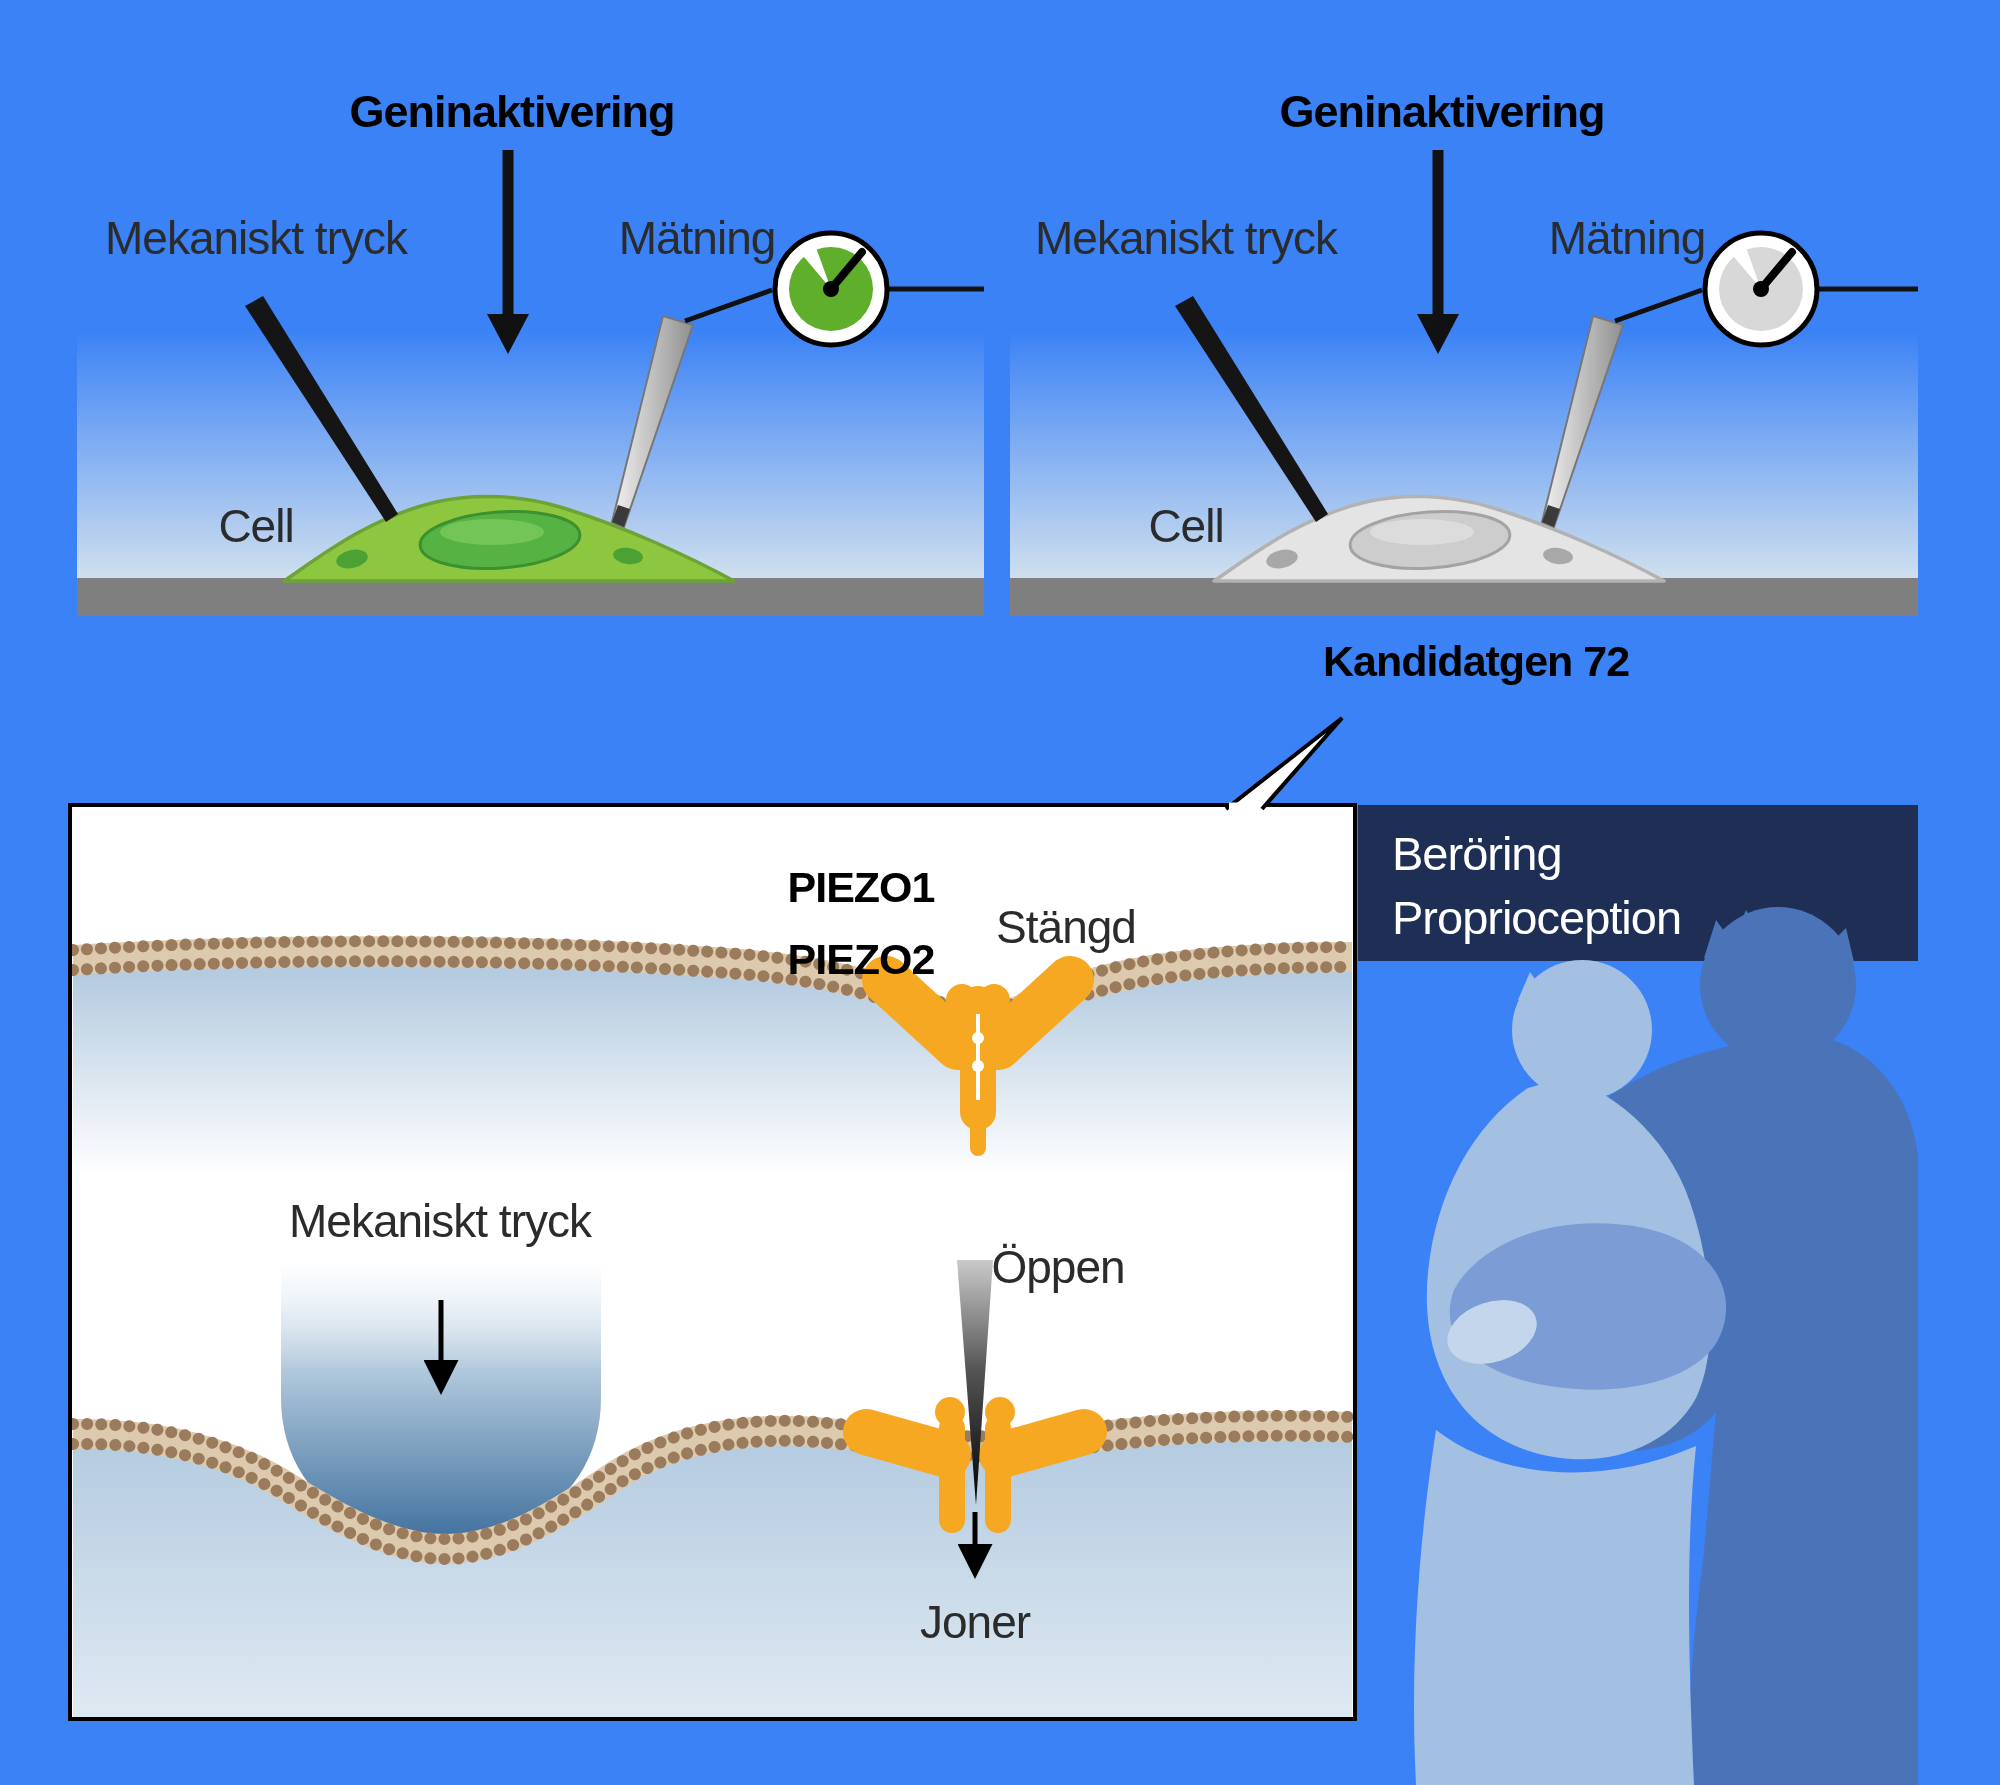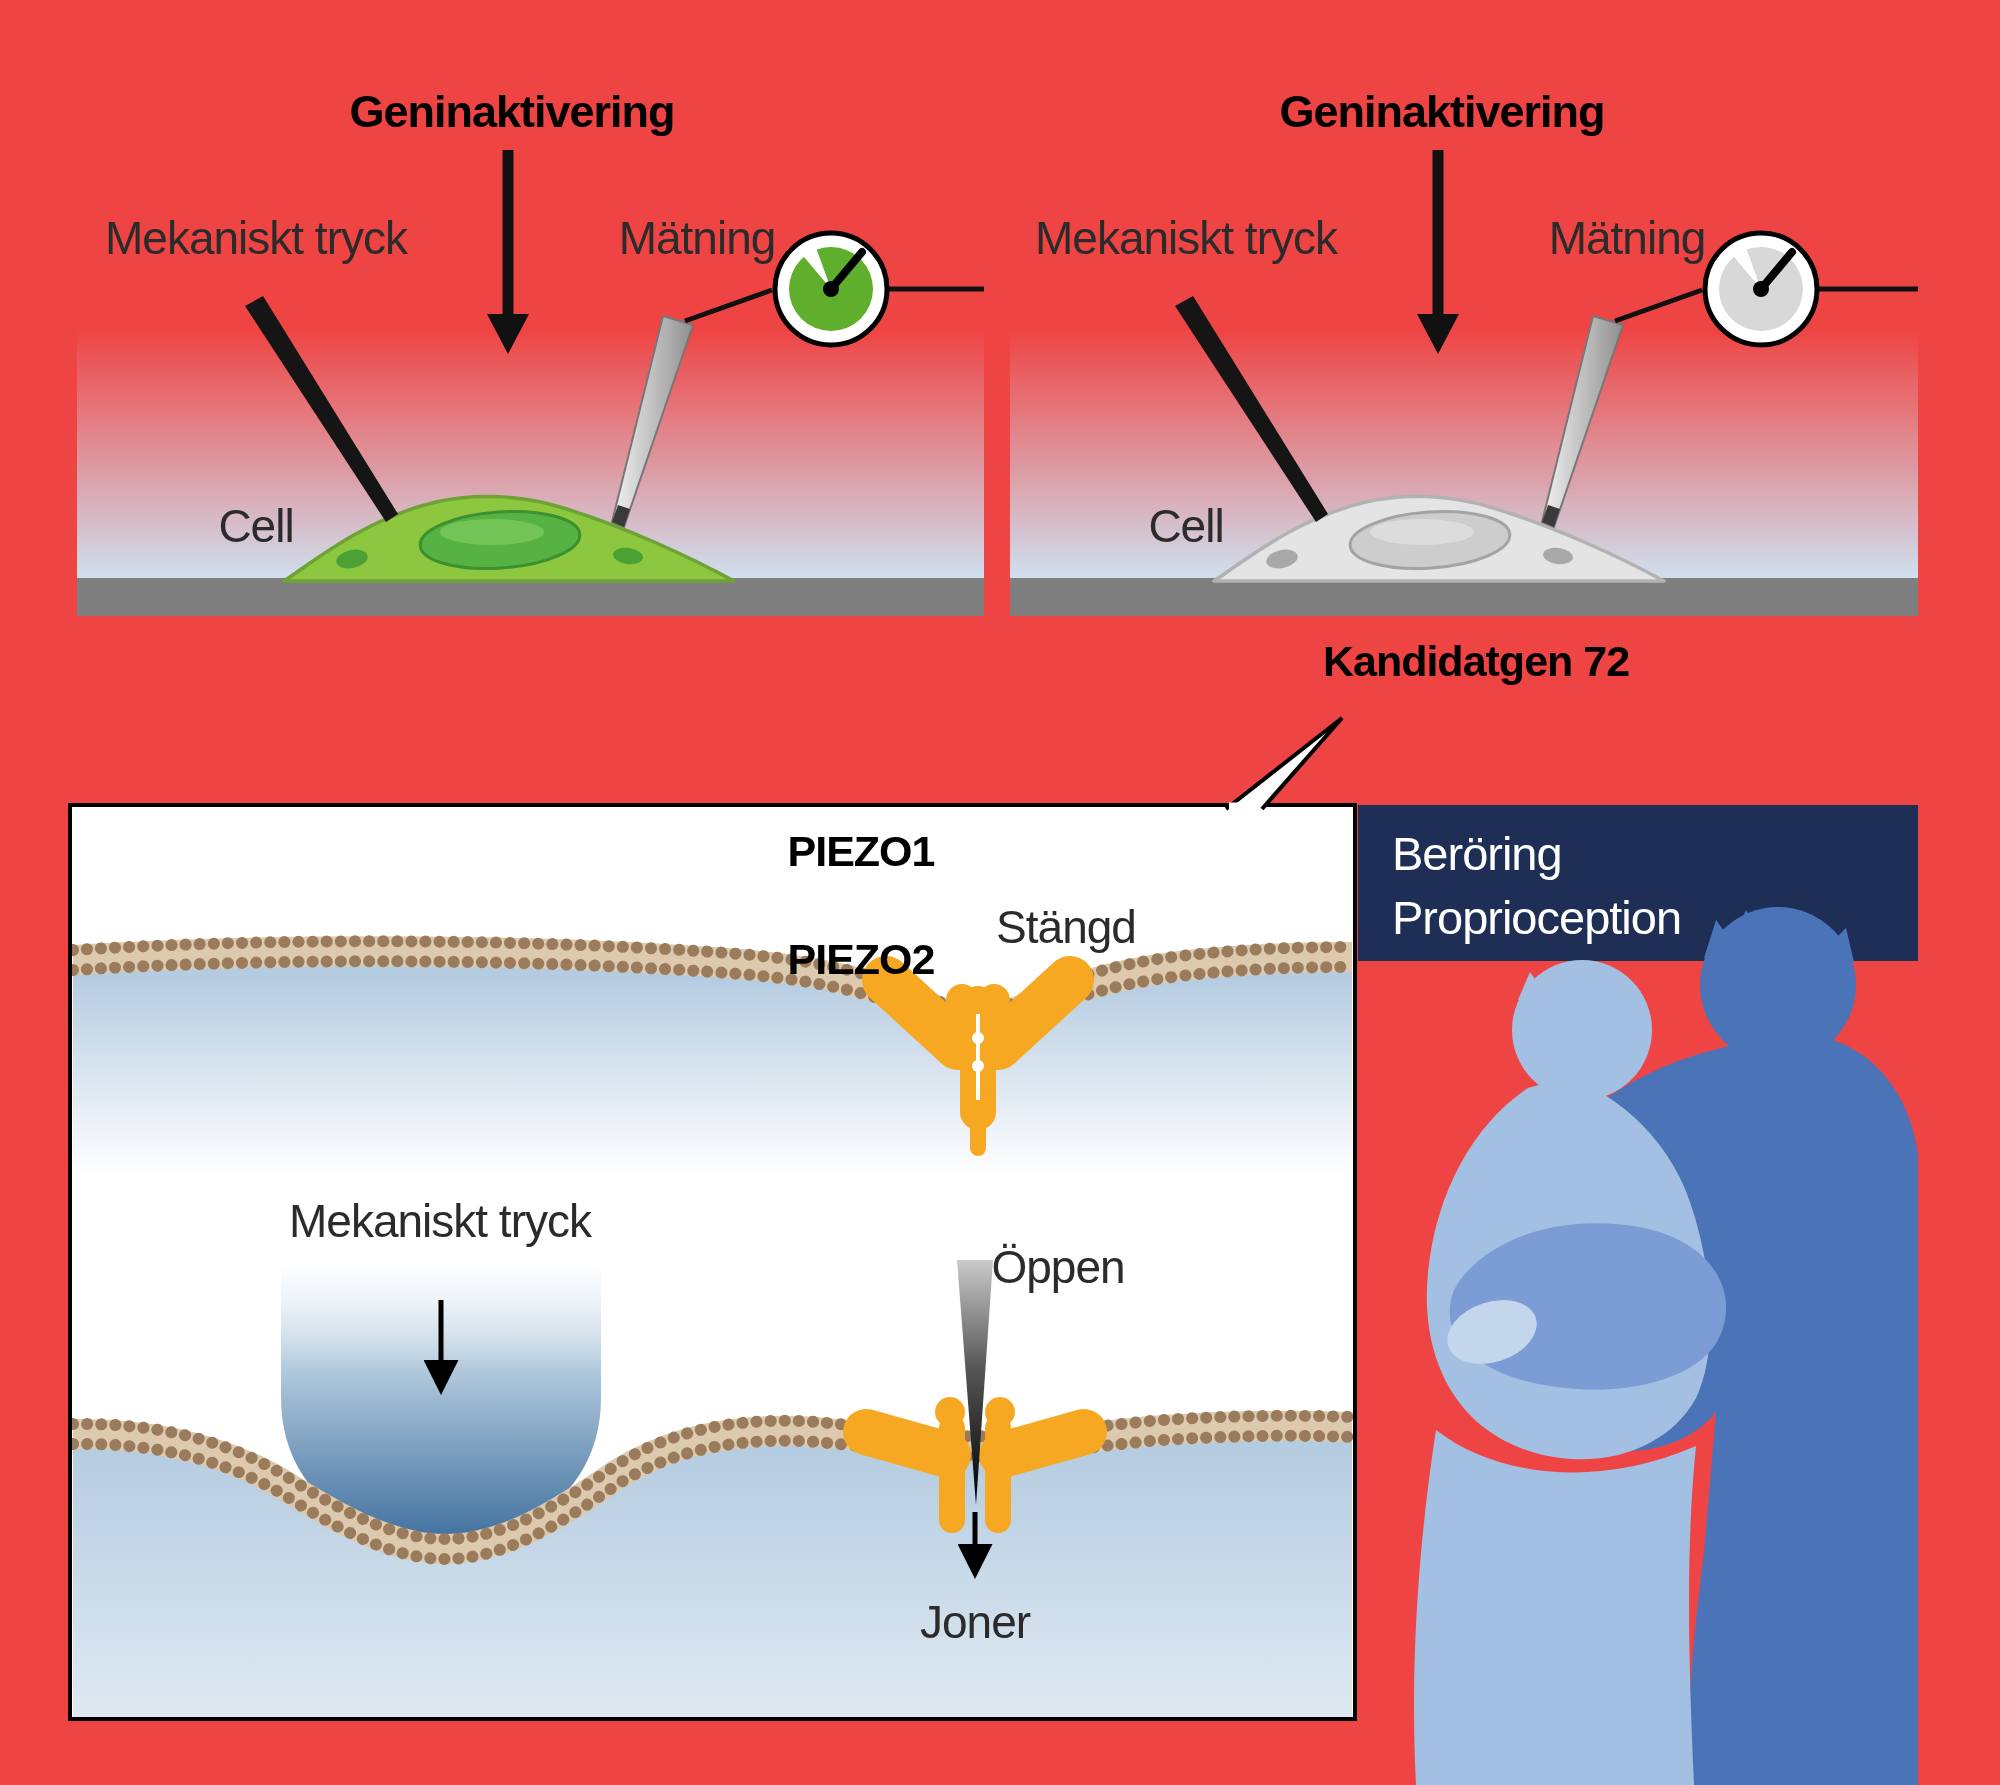--- a/index.html
+++ b/index.html
@@ -1,16 +1,16 @@
 <!DOCTYPE html>
 <html><head>
 <meta charset="utf-8">
 <style>
   html,body{margin:0;padding:0;background:#ffffff;}
-  #canvas{position:relative;width:2000px;height:1785px;background:#ef4444;overflow:hidden;
+  #canvas{position:relative;width:2000px;height:1785px;background:#3b82f6;overflow:hidden;
           font-family:"Liberation Sans",sans-serif;}
   #art{position:absolute;left:0;top:0;}
   .t{position:absolute;white-space:nowrap;color:#2b2b2b;letter-spacing:-1px;
      transform:translate(-50%,-50%);font-size:46px;}
   .t.title{font-weight:bold;color:#000;font-size:45px;}
   .t.cap{font-size:43px;}
   .t.capb{font-size:43px;font-weight:bold;color:#000;}
   .t.protein{font-weight:bold;color:#000;font-size:43px;}
   .hdr{position:absolute;left:1392px;color:#ffffff;font-weight:normal;font-size:47px;
        letter-spacing:-1px;white-space:nowrap;}
@@ -207,21 +207,21 @@
 <div class="t" style="left:256px;top:238px">Mekaniskt tryck</div>
 <div class="t" style="left:697px;top:238px">Mätning</div>
 <div class="t" style="left:1186px;top:238px">Mekaniskt tryck</div>
 <div class="t" style="left:1627px;top:238px">Mätning</div>
 
 <div class="t" style="left:256px;top:526px">Cell</div>
 <div class="t" style="left:1186px;top:526px">Cell</div>
 
 <div class="t capb" style="left:1476px;top:661px">Kandidatgen 72</div>
 
-<div class="t protein" style="left:861px;top:851px">PIEZO1</div>
+<div class="t protein" style="left:861px;top:887px">PIEZO1</div>
 <div class="t protein" style="left:861px;top:959px">PIEZO2</div>
 <div class="t" style="left:1066px;top:927px">Stängd</div>
 <div class="t" style="left:440px;top:1221px">Mekaniskt tryck</div>
 <div class="t" style="left:1058px;top:1267px">Öppen</div>
 <div class="t" style="left:975px;top:1622px">Joner</div>
 
 <div class="hdr" style="top:826px">Beröring</div>
 <div class="hdr" style="top:890px">Proprioception</div>
 
 </div>

